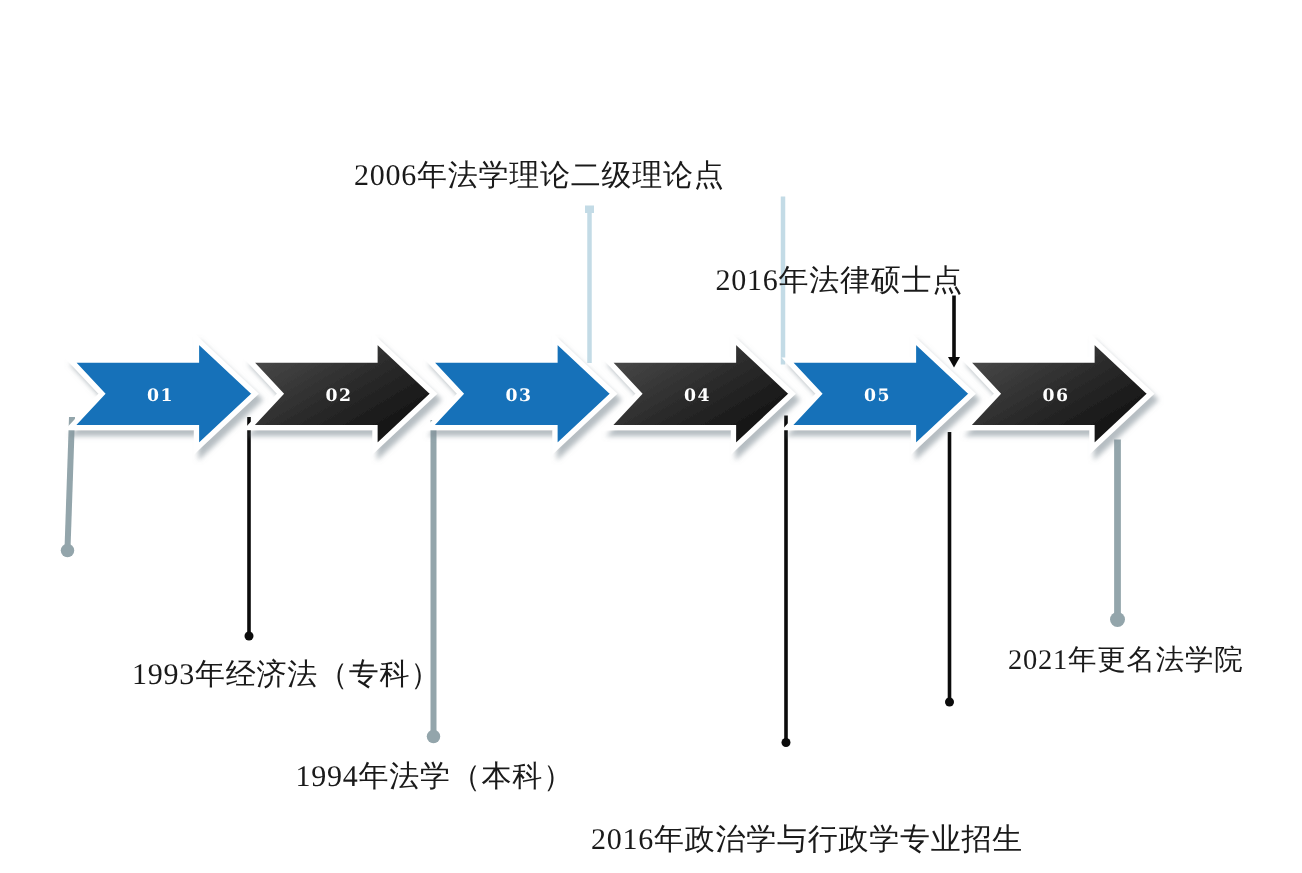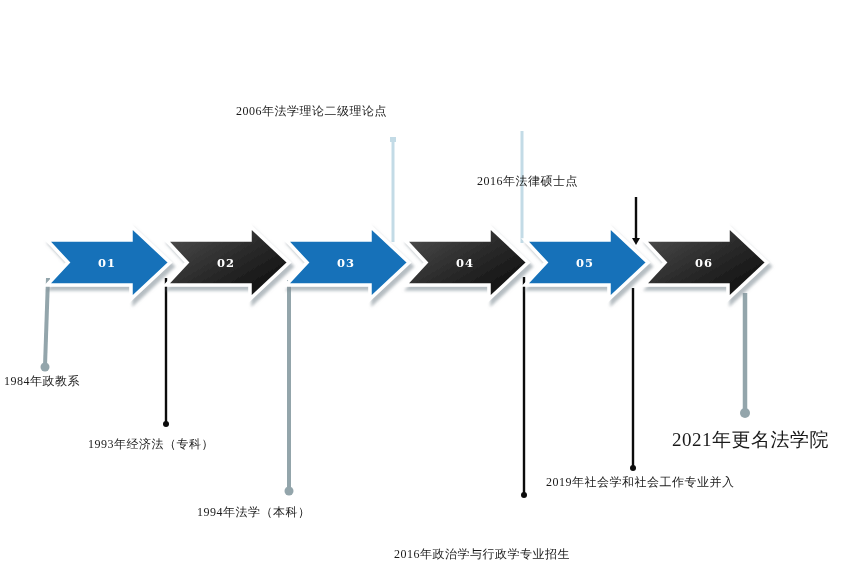--- a/index.html
+++ b/index.html
@@ -8,21 +8,21 @@
     width:868px;height:582px;
     background:#ffffff;
     overflow:hidden;
     font-family:"Liberation Serif","DejaVu Serif",serif;
   }
   .diagram-svg{position:absolute;left:0;top:0;}
   .event-label{
     position:absolute;
     white-space:nowrap;
     color:#1a1a1a;
-    font-size:12px;
+    font-size:20px;
     letter-spacing:0.5px;
   }
   
   .lbl-e1984 {left:4px;  top:373px;}
   .lbl-e1993 {left:88px; top:436px;}
   .lbl-e1994 {left:197px;top:504px;}
   .lbl-e2006 {left:236px;top:103px;}
   .lbl-e2016m{left:477px;top:125px;margin-top:48px;}
   .lbl-e2019i{left:545px;top:169px;}
   .lbl-e2016p{left:394px;top:510px;margin-top:36px;}
@@ -100,19 +100,17 @@
         <text x="585" y="267" fill="#ffffff" text-anchor="middle" font-family="&quot;DejaVu Serif&quot;,&quot;Liberation Serif&quot;,serif" font-size="11.5" font-weight="bold" letter-spacing="1">05</text>
       </g>
       <g>
         <path d="M 644 240 H 728 V 226 L 767 262.5 L 728 299 V 285 H 644 L 665 262.5 Z" fill="url(#gradDark)" stroke="#ffffff" stroke-width="3.5" stroke-linejoin="miter" filter="url(#arrShadow)"></path>
         <text x="704" y="267" fill="#ffffff" text-anchor="middle" font-family="&quot;DejaVu Serif&quot;,&quot;Liberation Serif&quot;,serif" font-size="11.5" font-weight="bold" letter-spacing="1">06</text>
       </g>
     </svg>
 
   <div class="event-label lbl-e2006">2006年法学理论二级理论点</div>
   <div class="event-label lbl-e2016m">2016年法律硕士点</div>
-  <div class="event-label lbl-e1984">1984年政教系</div>
   <div class="event-label lbl-e1993">1993年经济法（专科）</div>
   <div class="event-label lbl-e1994">1994年法学（本科）</div>
   <div class="event-label lbl-e2016p">2016年政治学与行政学专业招生</div>
-  <div class="event-label lbl-e2019s">2019年社会学和社会工作专业并入</div>
   <div class="event-label lbl-e2021">2021年更名法学院</div>
 </div>
 
 </body></html>

